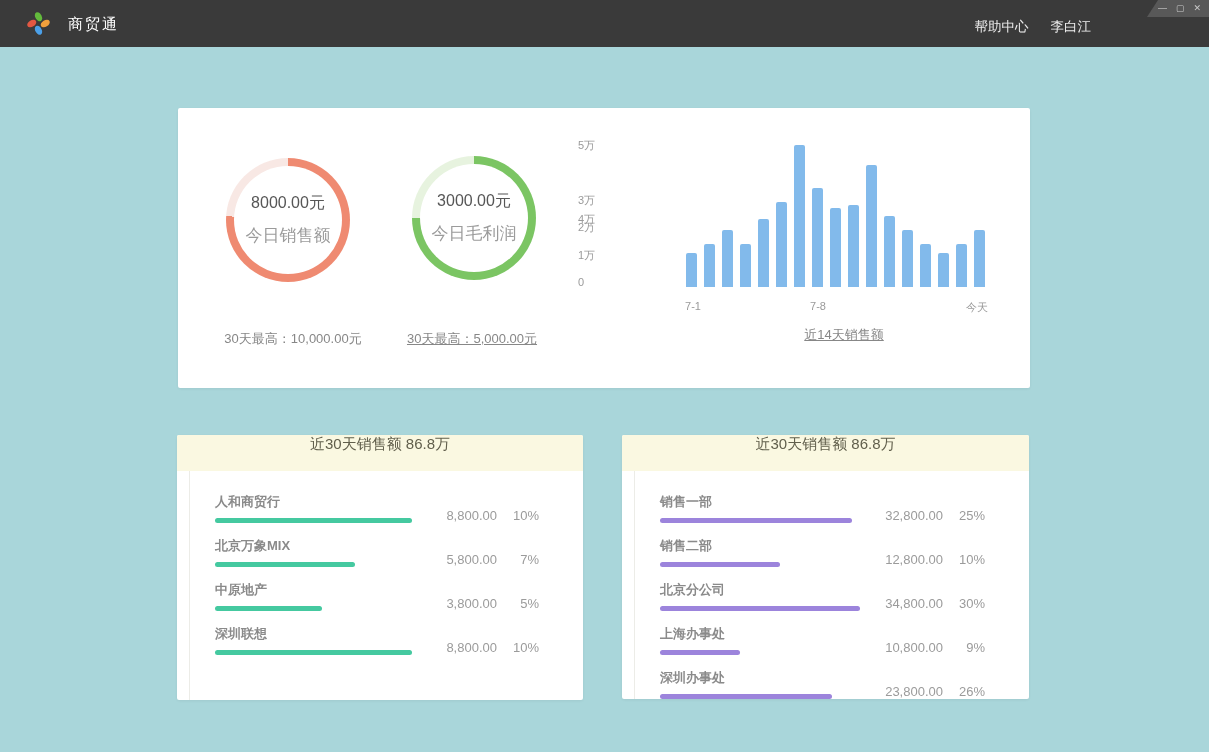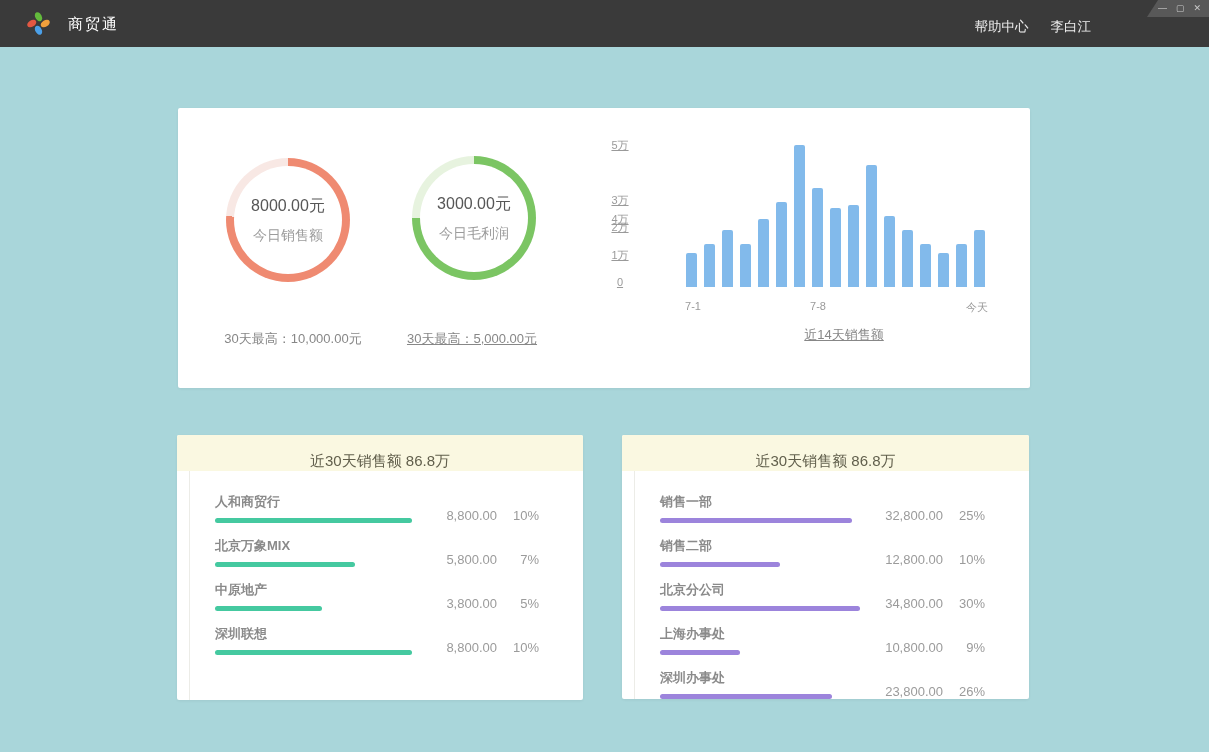--- a/index.html
+++ b/index.html
@@ -27,40 +27,40 @@
   .ranking-card-left  { left:177px; top:435px; width:406px; height:265px; }
   .ranking-card-right { left:622px; top:435px; width:407px; height:264px; }
 
   
   .donut { position:absolute; width:124px; height:124px; border-radius:50%; }
   .donut-sales  { left:48px;  top:50px; }
   .donut-profit { left:234px; top:48px; }
   .donut-hole { position:absolute; inset:8px; background:#FFFFFF; border-radius:50%;
                 display:flex; flex-direction:column; align-items:center; justify-content:center; }
   .donut-value { font-size:16px; color:#565656; }
-  .donut-label { font-size:14px; color:#9B9B9B; margin-top:10px; }
+  .donut-label { font-size:17px; color:#9B9B9B; margin-top:10px; }
   .footnote { position:absolute; top:222px; transform:translateX(-50%);
               font-size:13px; color:#878787; white-space:nowrap; }
   .footnote-sales  { left:115px; }
   .footnote-profit { left:294px;text-decoration:underline; }
 
   
-  .y-tick { position:absolute; left:400px; width:84px; text-align:center;
-            font-size:11px; color:#9A9A9A; line-height:13px;text-decoration:underline; }
+  .y-tick { position:absolute; left:400px; width:84px; text-align:left;
+            font-size:11px; color:#9A9A9A; line-height:13px; }
   .bars { position:absolute; left:508px; bottom:101px; display:flex;
           align-items:flex-end; gap:7px; }
   .bar { width:11px; border-radius:2px 2px 0 0; }
   .x-label { position:absolute; top:192px; transform:translateX(-50%);
              font-size:11px; color:#9A9A9A; white-space:nowrap; }
   .chart-title { position:absolute; left:666px; top:218px; transform:translateX(-50%);
                  font-size:13px; color:#878787; white-space:nowrap;text-decoration:underline; }
 
   
   .card-band { height:36px; background:#FAF8E1; border-radius:2px 2px 0 0;
-               display:flex; align-items:flex-end; justify-content:center;
+               display:flex; align-items:flex-start; justify-content:center;
                font-size:15px; color:#615F4C; }
   .card-body { position:absolute; left:0; right:0; top:36px; bottom:0; }
   .v-divider { position:absolute; left:12px; top:0; bottom:0; width:1px; background:#ECECE7; }
   .rows { padding:22px 44px 0 38px; }
   .row { display:flex; justify-content:space-between; align-items:flex-end; margin-bottom:14px; }
   .item-name { font-size:13px; color:#8A8A8A; margin-bottom:7px;font-weight:bold; }
   .item-bar { height:5px; border-radius:3px; }
   .row-right { display:flex; align-items:baseline; font-size:13px; color:#9B9B9B; }
   .amount { min-width:74px; text-align:right; }
   .percent { min-width:42px; text-align:right; }

